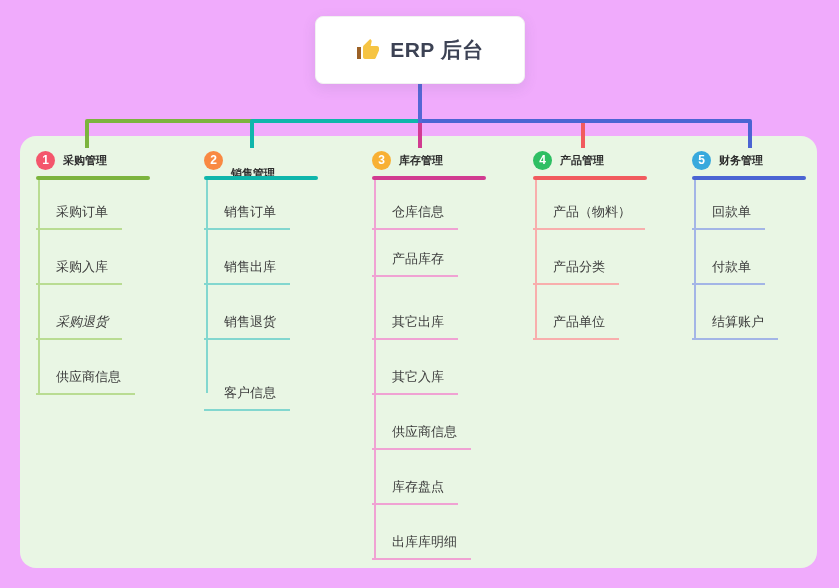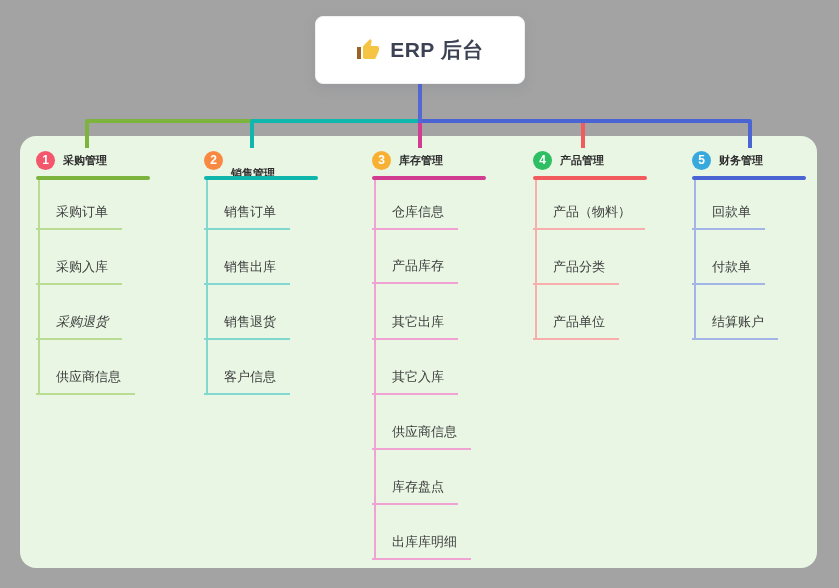--- a/index.html
+++ b/index.html
@@ -1,17 +1,17 @@
 <!DOCTYPE html>
 <html><head>
 <meta charset="utf-8">
 <style>
   html,body{margin:0;padding:0;background:#ffffff;}
   body{font-family:"Liberation Sans","DejaVu Sans",sans-serif;}
-  .stage{position:relative;width:839px;height:588px;background:#a3a3a3;overflow:hidden;}
+  .stage{position:relative;width:839px;height:588px;background:#f0abfc;overflow:hidden;}
 
   .panel{position:absolute;left:20px;top:136px;width:797px;height:432px;
          border-radius:16px;z-index:0;}
 
   .connectors{position:absolute;left:0;top:0;width:839px;height:588px;z-index:1;pointer-events:none;}
 
   .root-card{position:absolute;left:315px;top:16px;width:210px;height:68px;
              background:#ffffff;border:1px solid #f1f1f1;border-radius:8px;
              box-shadow:0 4px 14px rgba(70,80,110,.12);
              display:flex;align-items:center;justify-content:center;gap:10px;
@@ -70,31 +70,31 @@
       <div class="branch" style="left: 204px;">
         <div class="branch-header">
           <span class="badge" style="background: rgb(249, 137, 66);">2</span>
           <span class="branch-label" style="color: rgb(45, 45, 45); margin-top: 26px;">销售管理</span>
         </div>
         <div class="branch-underline" style="background: rgb(15, 182, 171);"></div>
         <div class="child-vline" style="background: rgb(130, 215, 207); height: 213px;"></div>
         <div class="child" style="top: 56px;"><span class="child-label" style="border-bottom-color: rgb(130, 215, 207); color: rgb(61, 61, 61);">销售订单</span></div>
         <div class="child" style="top: 111px;"><span class="child-label" style="border-bottom-color: rgb(130, 215, 207); color: rgb(61, 61, 61);">销售出库</span></div>
         <div class="child" style="top: 166px;"><span class="child-label" style="border-bottom-color: rgb(130, 215, 207); color: rgb(61, 61, 61);">销售退货</span></div>
-        <div class="child" style="top: 221px;"><span class="child-label" style="border-bottom-color: rgb(130, 215, 207); color: rgb(61, 61, 61);">客户信息</span></div>
+        <div class="child" style="top: 237px;"><span class="child-label" style="border-bottom-color: rgb(130, 215, 207); color: rgb(61, 61, 61);">客户信息</span></div>
       </div>
       <div class="branch" style="left: 372px;">
         <div class="branch-header">
           <span class="badge" style="background: rgb(248, 176, 51);">3</span>
           <span class="branch-label" style="color: rgb(45, 45, 45);">库存管理</span>
         </div>
         <div class="branch-underline" style="background: rgb(209, 59, 144);"></div>
         <div class="child-vline" style="background: rgb(240, 162, 211); height: 378px;"></div>
         <div class="child" style="top: 56px;"><span class="child-label" style="border-bottom-color: rgb(240, 162, 211); color: rgb(61, 61, 61);">仓库信息</span></div>
-        <div class="child" style="top: 110px;"><span class="child-label" style="border-bottom-color: rgb(240, 162, 211); color: rgb(61, 61, 61);">产品库存</span></div>
+        <div class="child" style="top: 103px;"><span class="child-label" style="border-bottom-color: rgb(240, 162, 211); color: rgb(61, 61, 61);">产品库存</span></div>
         <div class="child" style="top: 166px;"><span class="child-label" style="border-bottom-color: rgb(240, 162, 211); color: rgb(61, 61, 61);">其它出库</span></div>
         <div class="child" style="top: 221px;"><span class="child-label" style="border-bottom-color: rgb(240, 162, 211); color: rgb(61, 61, 61);">其它入库</span></div>
         <div class="child" style="top: 276px;"><span class="child-label" style="border-bottom-color: rgb(240, 162, 211); color: rgb(61, 61, 61);">供应商信息</span></div>
         <div class="child" style="top: 331px;"><span class="child-label" style="border-bottom-color: rgb(240, 162, 211); color: rgb(61, 61, 61);">库存盘点</span></div>
         <div class="child" style="top: 386px;"><span class="child-label" style="border-bottom-color: rgb(240, 162, 211); color: rgb(61, 61, 61);">出库库明细</span></div>
       </div>
       <div class="branch" style="left: 533px;">
         <div class="branch-header">
           <span class="badge" style="background: rgb(46, 191, 99);">4</span>
           <span class="branch-label" style="color: rgb(45, 45, 45);">产品管理</span>

